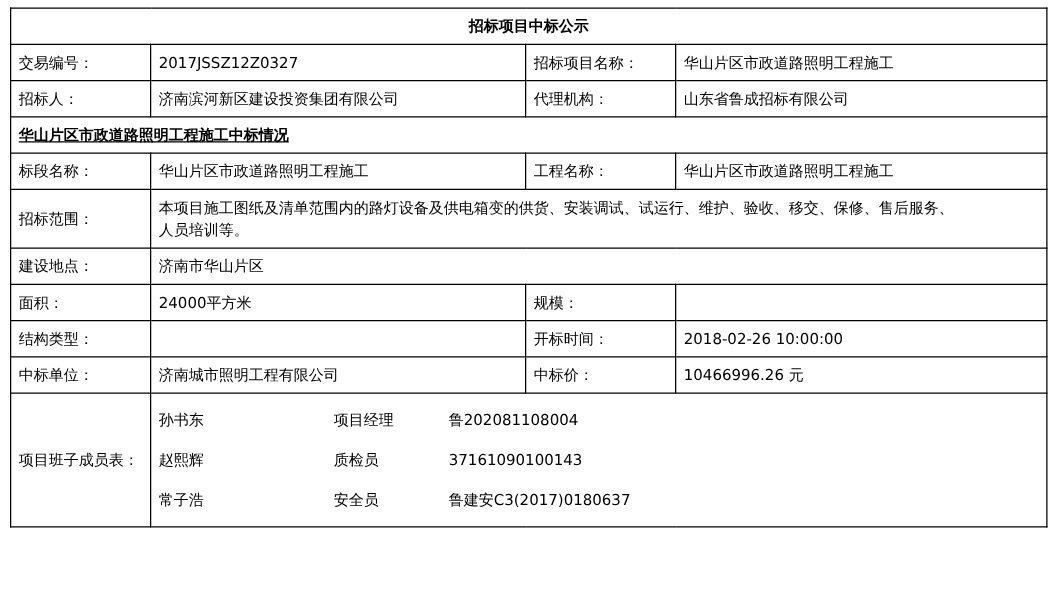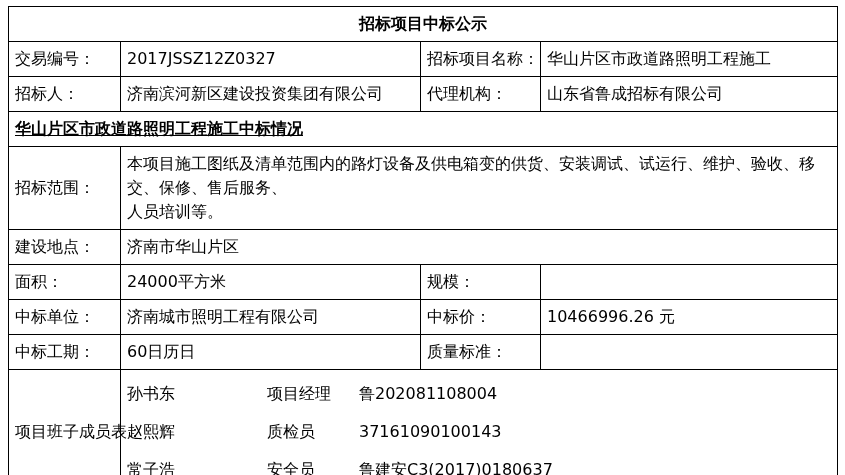--- a/index.html
+++ b/index.html
@@ -25,21 +25,21 @@
   table.doc {
     width: 829px;
     border-collapse: collapse;
     table-layout: fixed;
   }
   table.doc td {
     border: 1px solid #000000;
     padding: 5px 6px;
     vertical-align: middle;
     line-height: 1.5;
-    font-size: 16px;
+    font-size: 12px;
     height: 18px;
   }
   .title-cell {
     text-align: center;
     font-weight: bold;
     font-size: 13px;
     padding: 7px 6px;
   }
   .label {
     padding-left: 6px;
@@ -94,47 +94,53 @@
       <tr>
         <td class="label">招标人：</td>
         <td class="value">济南滨河新区建设投资集团有限公司</td>
         <td class="label">代理机构：</td>
         <td class="value">山东省鲁成招标有限公司</td>
       </tr>
       <tr>
         <td class="section-head" colspan="4">华山片区市政道路照明工程施工中标情况</td>
       </tr>
       <tr>
+        <td class="label">标段名称：</td>
+        <td class="value">华山片区市政道路照明工程施工</td>
+        <td class="label">工程名称：</td>
+        <td class="value">华山片区市政道路照明工程施工</td>
+      </tr>
+      <tr>
         <td class="label">招标范围：</td>
         <td class="value multiline" colspan="3">
           <div>本项目施工图纸及清单范围内的路灯设备及供电箱变的供货、安装调试、试运行、维护、验收、移交、保修、售后服务、</div>
           <div>人员培训等。</div>
         </td>
       </tr>
       <tr>
         <td class="label">建设地点：</td>
         <td class="value" colspan="3">济南市华山片区</td>
       </tr>
       <tr>
         <td class="label">面积：</td>
         <td class="value">24000平方米</td>
         <td class="label">规模：</td>
         <td class="value blank"></td>
       </tr>
       <tr>
+        <td class="label">结构类型：</td>
+        <td class="value blank"></td>
+        <td class="label">开标时间：</td>
+        <td class="value">2018-02-26 10:00:00</td>
+      </tr>
+      <tr>
         <td class="label">中标单位：</td>
         <td class="value">济南城市照明工程有限公司</td>
         <td class="label">中标价：</td>
         <td class="value">10466996.26 元</td>
-      </tr>
-      <tr>
-        <td class="label">中标工期：</td>
-        <td class="value">60日历日</td>
-        <td class="label">质量标准：</td>
-        <td class="value blank"></td>
       </tr>
       <tr class="members">
         <td class="label">项目班子成员表：</td>
         <td class="value" colspan="3">
           <div class="member-row">
             <span class="m-name">孙书东</span>
             <span class="m-role">项目经理</span>
             <span class="m-code">鲁202081108004</span>
           </div>
           <div class="member-row">

